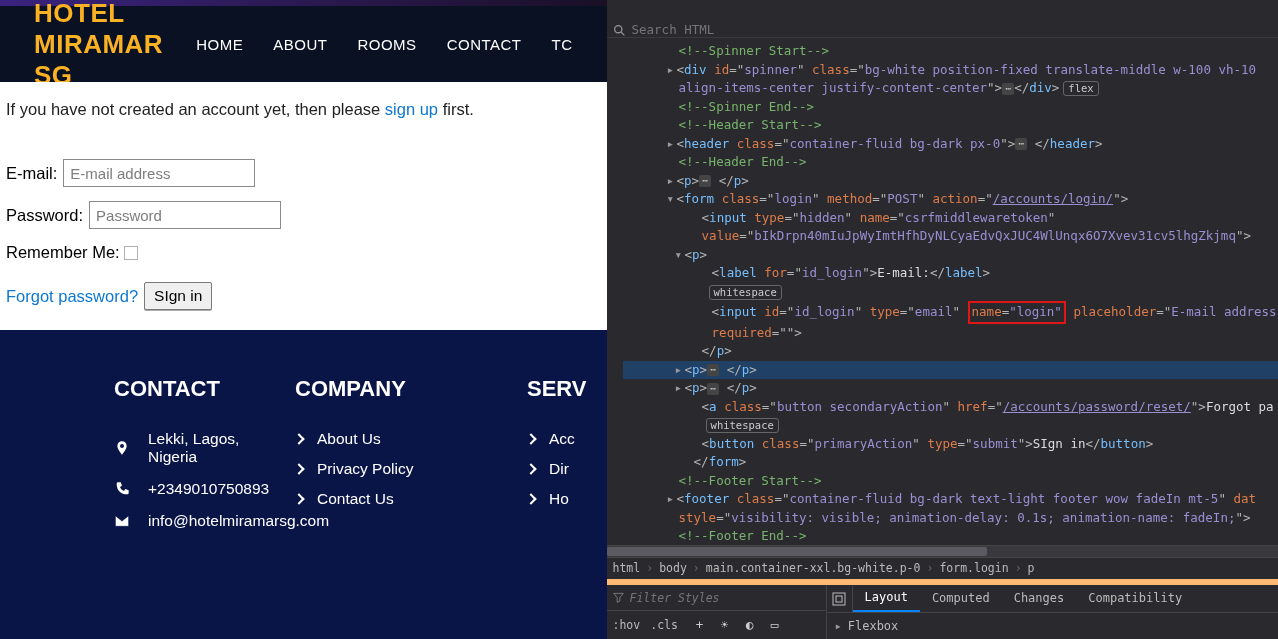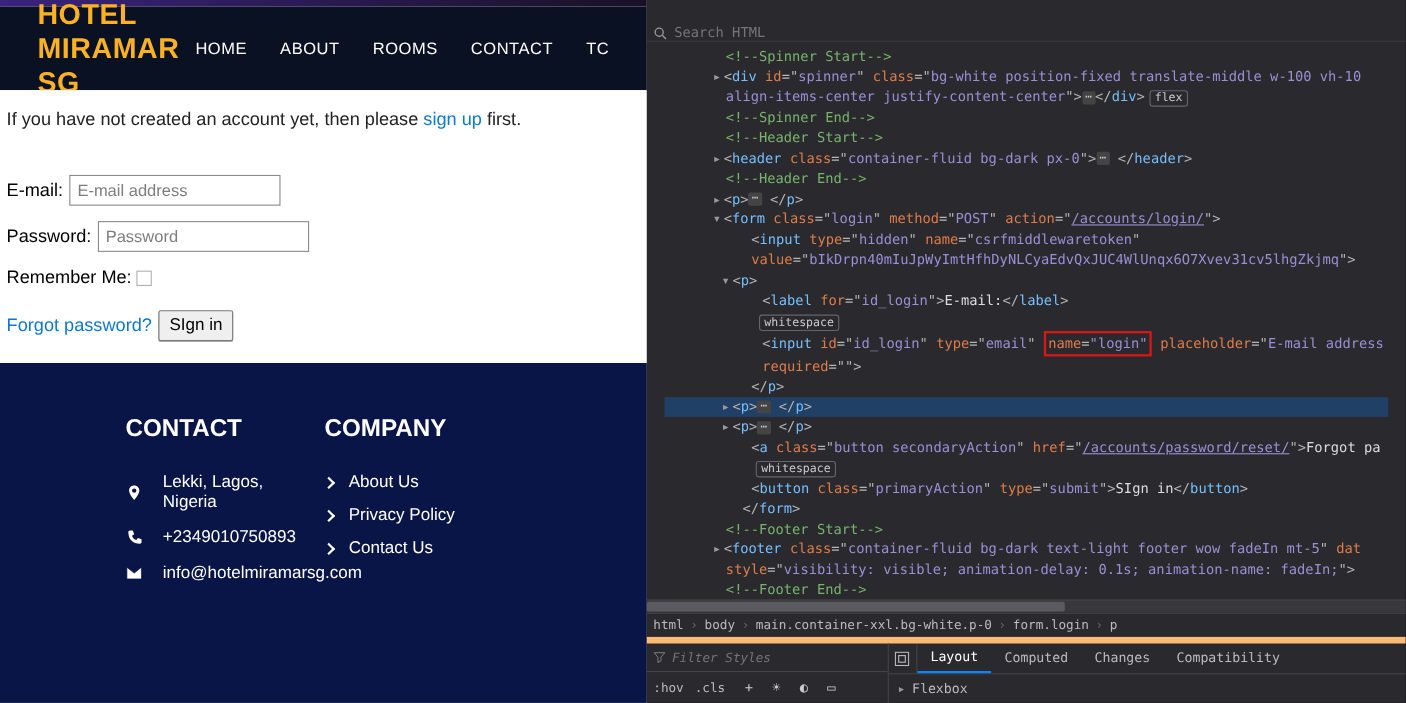--- a/index.html
+++ b/index.html
@@ -139,20 +139,35 @@
         </div>
       <div class="lrow">
           <div class="chev"></div>
           <span>Privacy Policy</span>
         </div>
       <div class="lrow">
           <div class="chev"></div>
           <span>Contact Us</span>
         </div>
     </div>
+    <div class="col c3">
+      <h3>SERV</h3>
+      <div class="lrow">
+          <div class="chev"></div>
+          <span>Acc</span>
+        </div>
+      <div class="lrow">
+          <div class="chev"></div>
+          <span>Dir</span>
+        </div>
+      <div class="lrow">
+          <div class="chev"></div>
+          <span>Ho</span>
+        </div>
+    </div>
   </div>
 </div>
 
 <div class="dev">
   <div class="search">
     <svg viewBox="0 0 16 16">
         <circle cx="6.5" cy="6.5" r="4.5" fill="none" stroke="#999" stroke-width="1.5"></circle>
         <line x1="10" y1="10" x2="14" y2="14" stroke="#999" stroke-width="1.5"></line>
       </svg>
     <input placeholder="Search HTML" style="">

